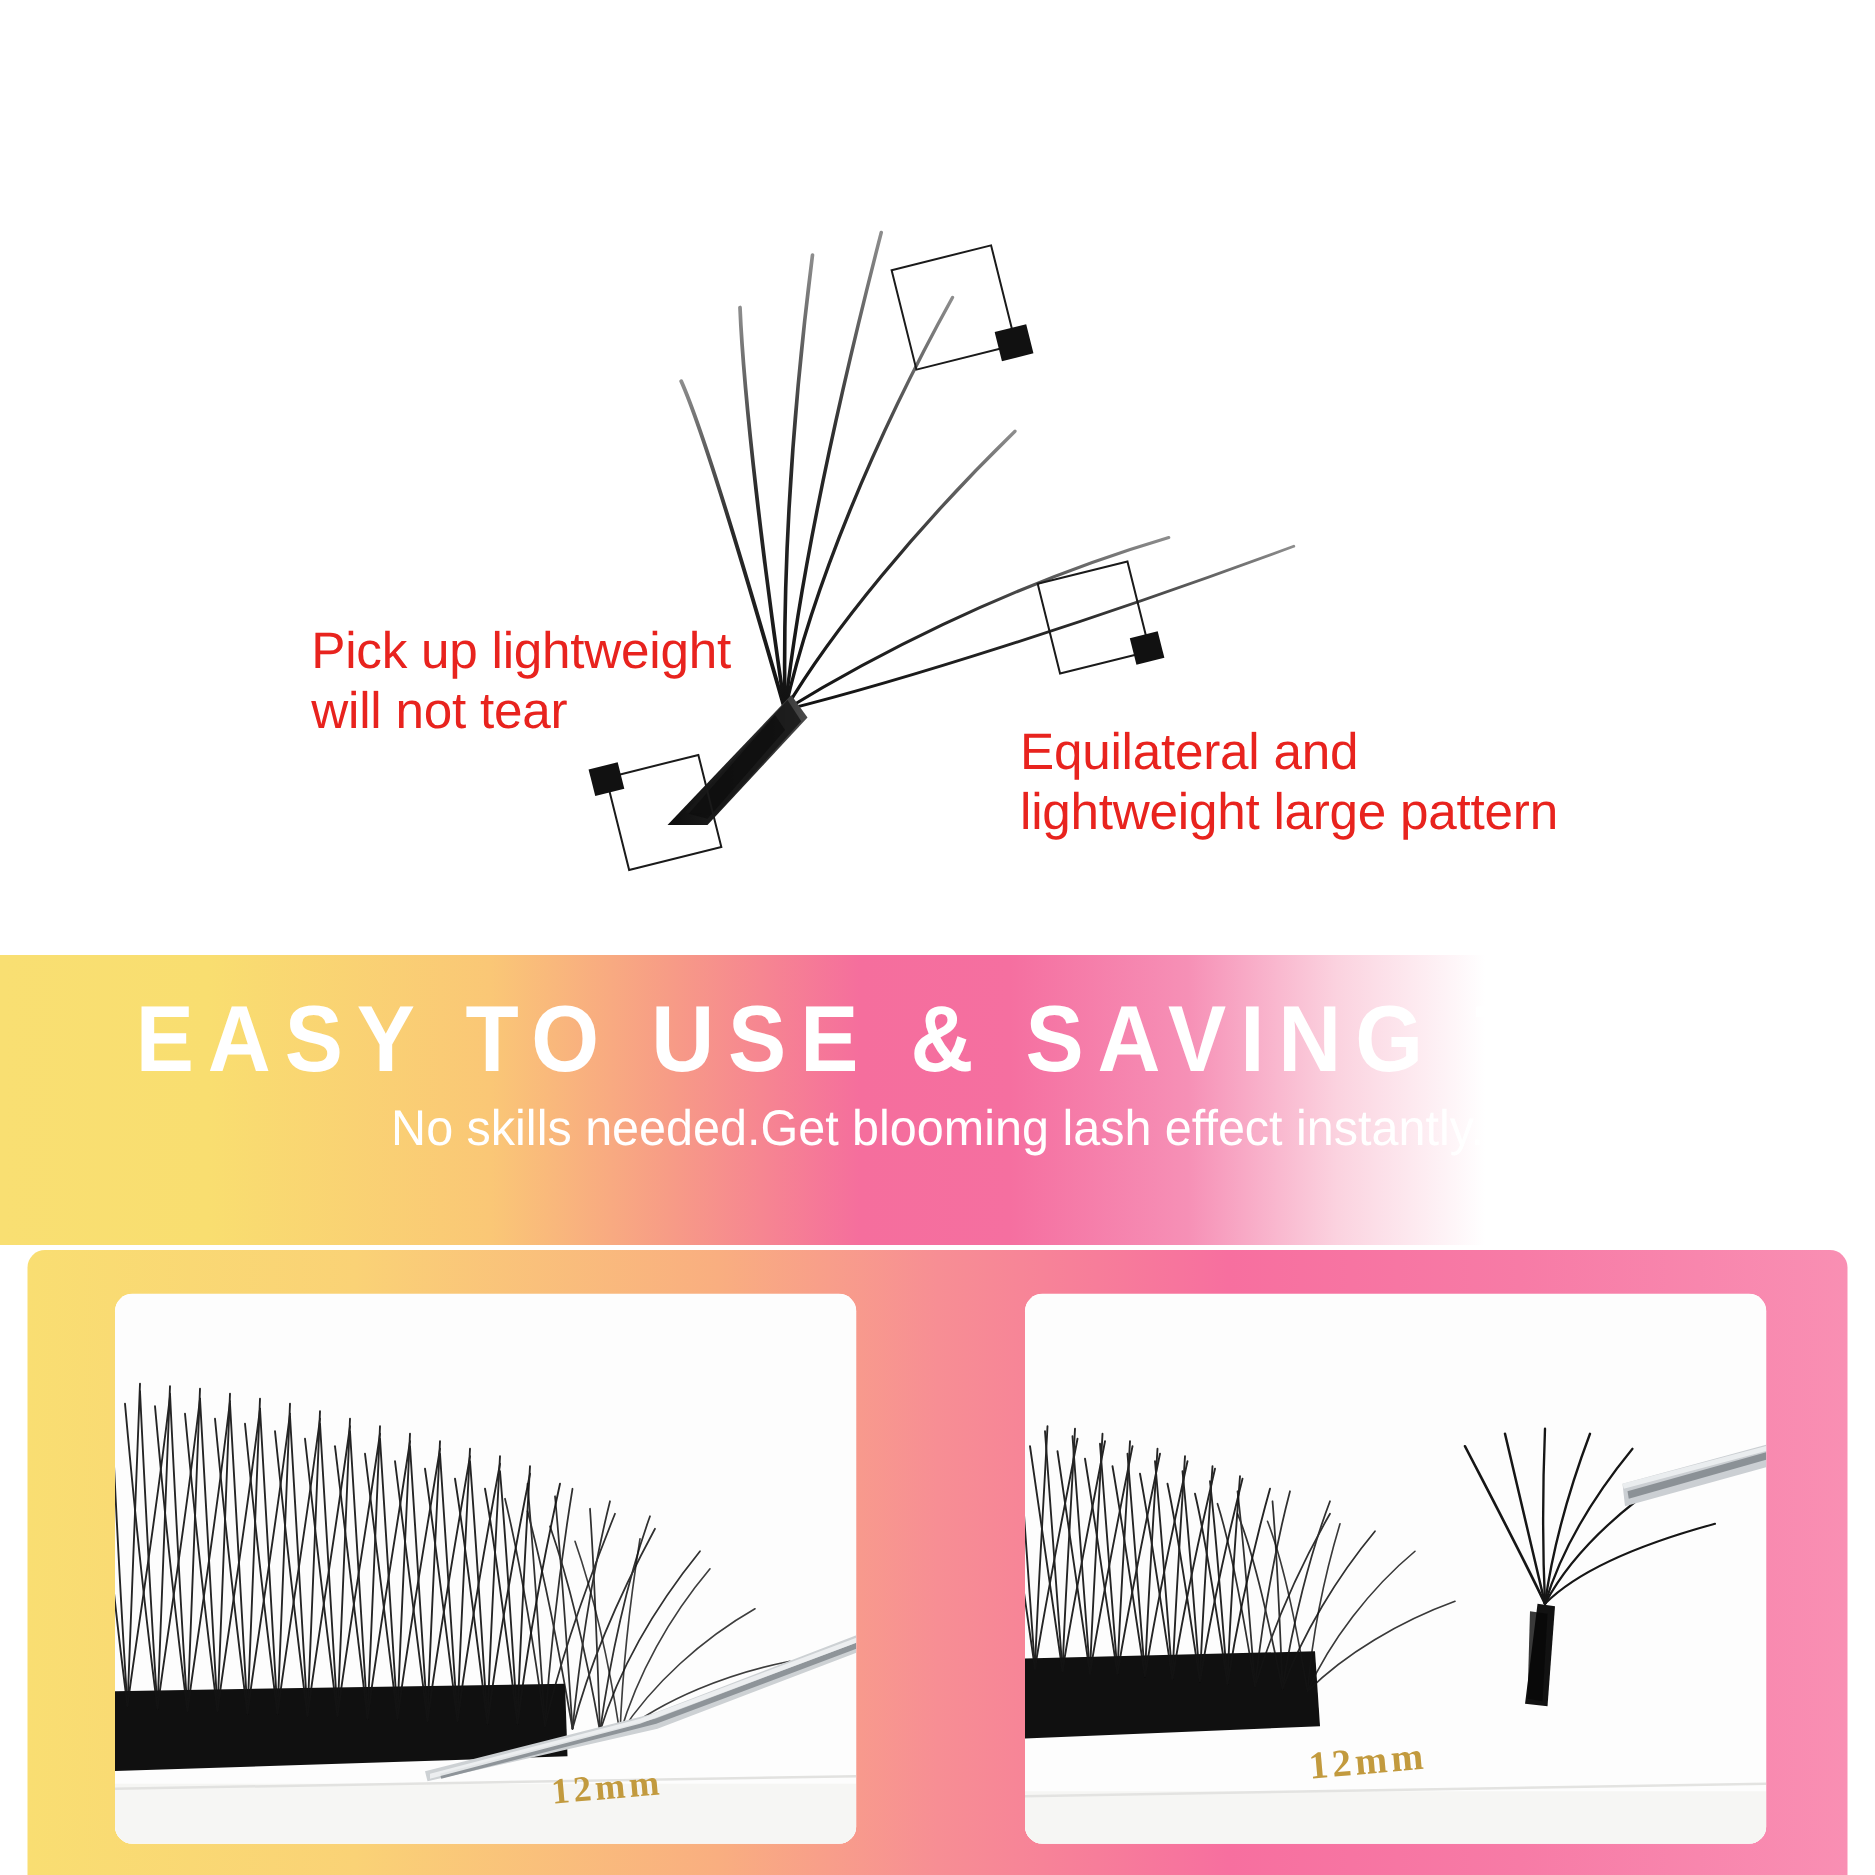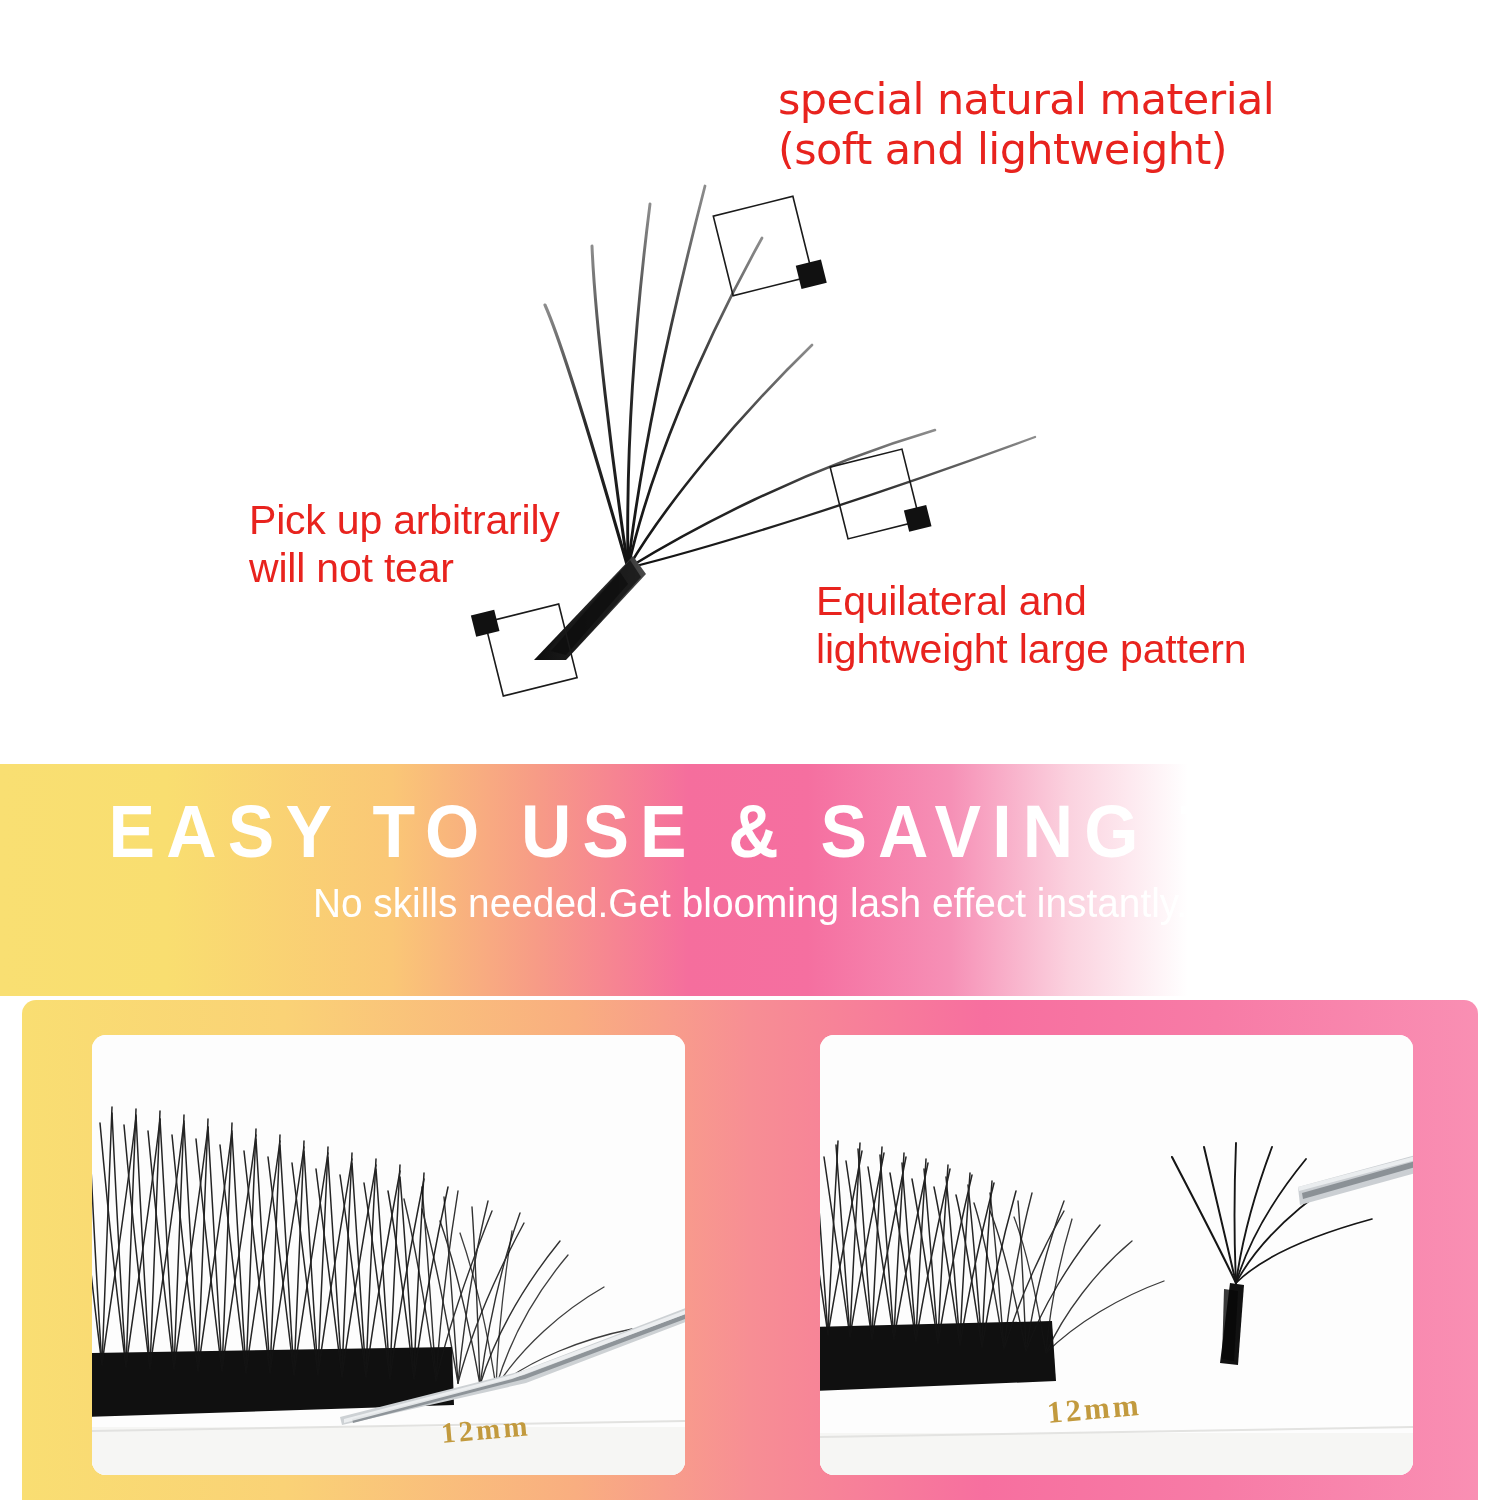--- a/index.html
+++ b/index.html
@@ -84,23 +84,21 @@
         <rect x="-37" y="-37" width="74" height="74" fill="none" stroke="#1a1a1a" stroke-width="1.6"></rect>
         <rect x="24" y="23" width="23" height="22" fill="#111"></rect>
       </g>
 
       <g transform="translate(531,650) rotate(-14)">
         <rect x="-38" y="-38" width="76" height="76" fill="none" stroke="#1a1a1a" stroke-width="1.6"></rect>
         <rect x="-50" y="-48" width="24" height="22" fill="#111"></rect>
       </g>
     </svg>
 
-    <div class="callout callout-material">special natural material
-(soft and lightweight)</div>
-    <div class="callout callout-pick">Pick up arbitrarily
+    <div class="callout callout-pick">Pick up lightweight
 will not tear</div>
     <div class="callout callout-equi">Equilateral and
 lightweight large pattern</div>
   </div>
 
   <div class="banner">
     <div class="banner-title">EASY TO USE &amp; SAVING TIME</div>
     <div class="banner-sub">No skills needed.Get blooming lash effect instantly.</div>
   </div>
 

